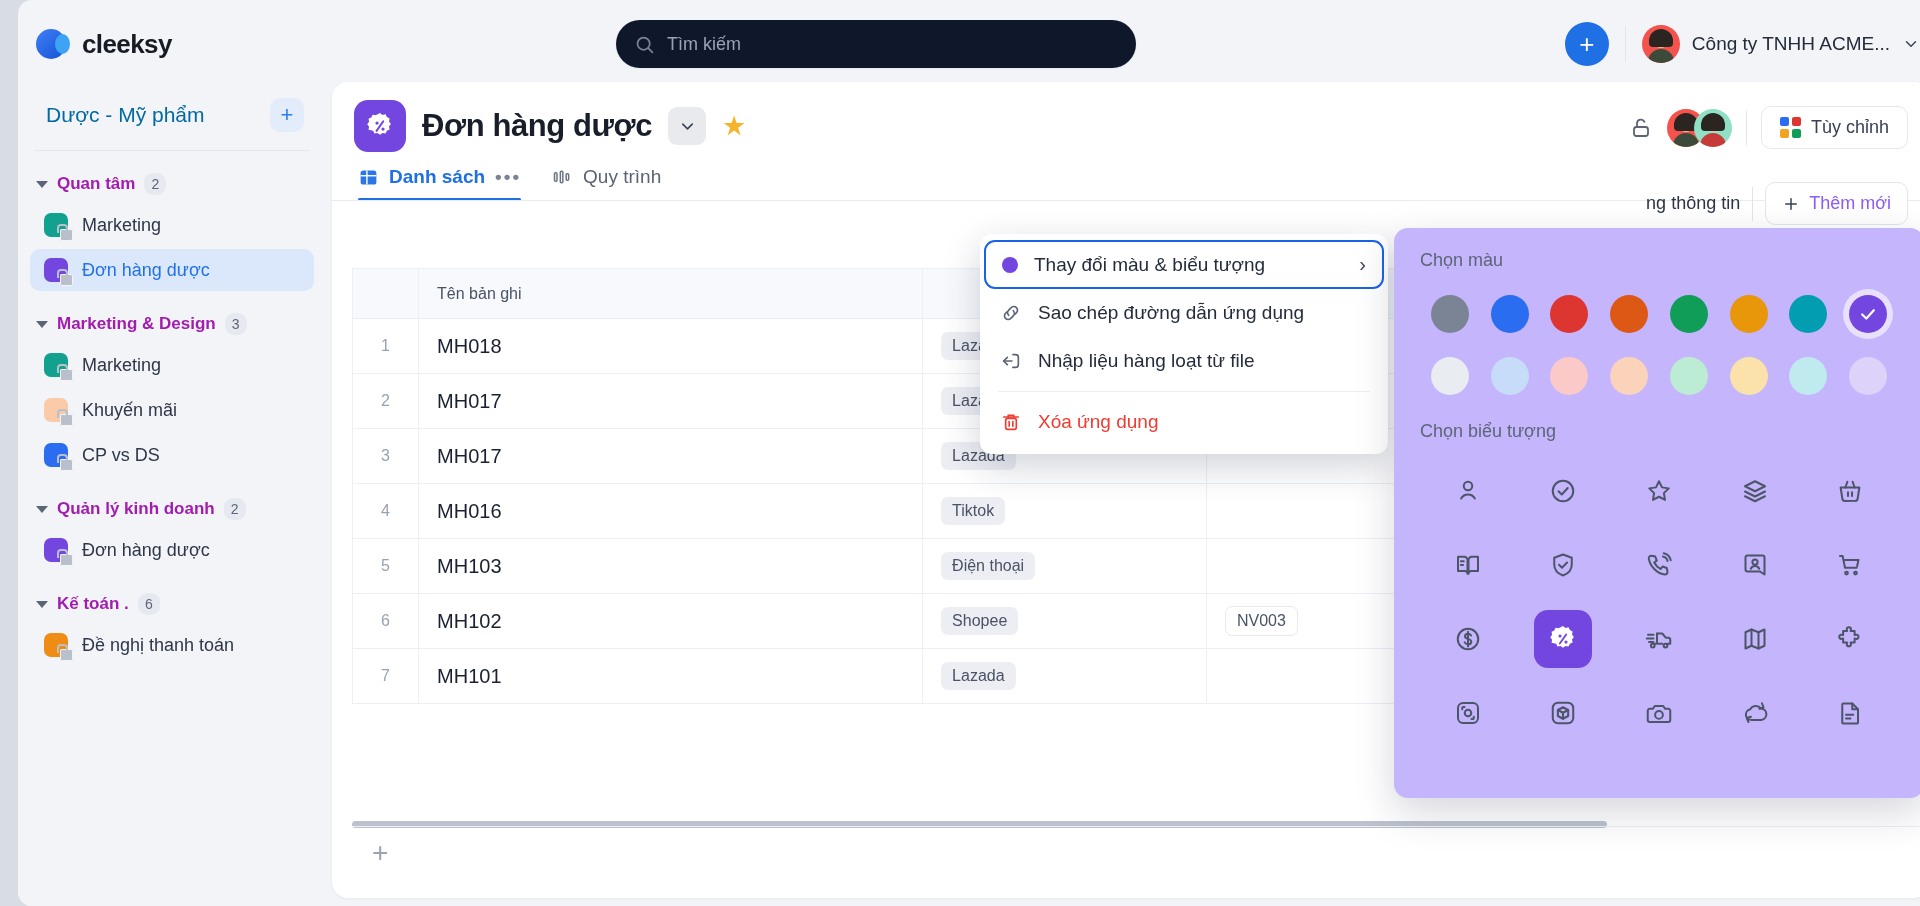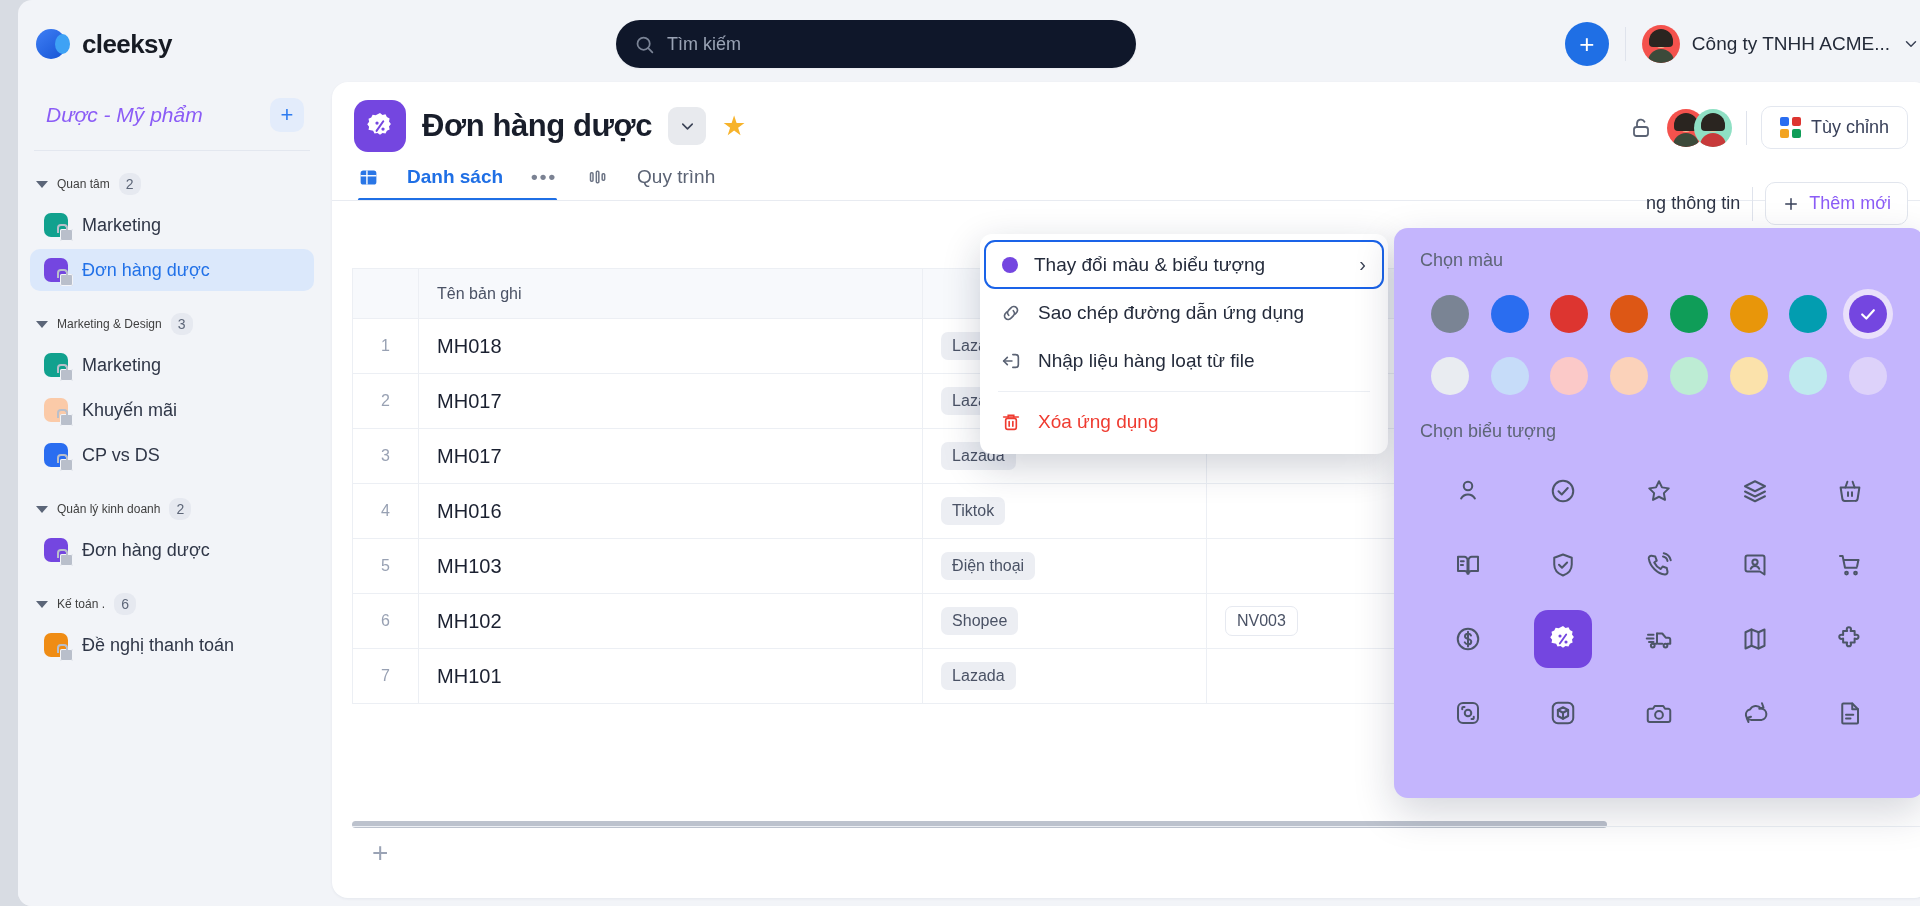--- a/index.html
+++ b/index.html
@@ -79,34 +79,34 @@
 
   
   .sidebar {
     position: absolute; left: 0; top: 82px; width: 308px; bottom: 0;
     background: #f2f4f8; overflow: hidden;
   }
   .ws-row {
     display: flex; align-items: center; justify-content: space-between;
     padding: 16px 22px 10px 28px;
   }
-  .ws-title { font-size: 21px; color: #8b5cf6; font-weight: 500; font-style: italic; }
+  .ws-title { font-size: 21px; color: #0369a1; font-weight: 500; }
   .ws-add {
     width: 34px; height: 34px; border-radius: 10px; background: #e3ecfb;
     display: flex; align-items: center; justify-content: center;
     color: #2e7cf0; font-size: 22px; font-weight: 300; cursor: pointer; border: none;
   }
   .side-div { height: 1px; background: #e3e7ef; margin: 8px 16px 4px 16px; }
   .group { margin-top: 16px; }
   .group-head {
     display: flex; align-items: center; gap: 9px;
     padding: 6px 20px 6px 18px; cursor: pointer;
   }
   .caret { width: 0; height: 0; border-left: 6px solid transparent; border-right: 6px solid transparent; border-top: 7px solid #5b6578; }
-  .group-name { font-size: 12px; font-weight: 400; color: #404040; }
+  .group-name { font-size: 17px; font-weight: 700; color: #a21caf; }
   .group-count {
     font-size: 14px; color: #5d6678; background: #e6e9f0;
     border-radius: 9px; min-width: 22px; height: 22px; padding: 0 6px;
     display: inline-flex; align-items: center; justify-content: center;
   }
   .app-item {
     display: flex; align-items: center; gap: 14px;
     margin: 3px 12px; padding: 9px 14px; border-radius: 10px;
     cursor: pointer;
   }
@@ -141,21 +141,21 @@
     display: flex; align-items: center; justify-content: center; flex: 0 0 auto;
   }
   .app-title { font-size: 31px; font-weight: 700; color: #191e2b; letter-spacing: -.4px; }
   .chev-btn {
     width: 38px; height: 38px; border-radius: 9px; background: #e8eaee;
     display: flex; align-items: center; justify-content: center; cursor: pointer; border: none;
   }
   .star { font-size: 27px; color: #f7b32b; cursor: pointer; line-height: 1; }
 
   .tabs { display: flex; align-items: flex-end; gap: 30px; padding: 14px 26px 0 26px; position: relative; }
-  .tab { display: flex; align-items: center; gap: 28px; padding-bottom: 13px; cursor: pointer; font-size: 19px; color: #5b6374; position: relative; justify-content: center; }
+  .tab { display: flex; align-items: center; gap: 10px; padding-bottom: 13px; cursor: pointer; font-size: 19px; color: #5b6374; position: relative; justify-content: center; }
   .tab.active { color: #1f6fe5; font-weight: 700; }
   .tab.active::after { content: ""; position: absolute; left: 0; right: 0; bottom: 0; height: 3px; background: #1f6fe5; border-radius: 2px; }
   .tab .dots { color: #7b8293; letter-spacing: 2px; font-size: 19px; }
   .tabs-line { position: absolute; left: 0; right: 0; bottom: 0; height: 1px; background: #e8ebf1; }
 
   .toolrow {
     position: absolute; right: 22px; top: 100px;
     display: flex; align-items: center; gap: 12px; justify-content: flex-end;
   }
   .toolrow .txt { font-size: 18px; color: #2d3446; }

